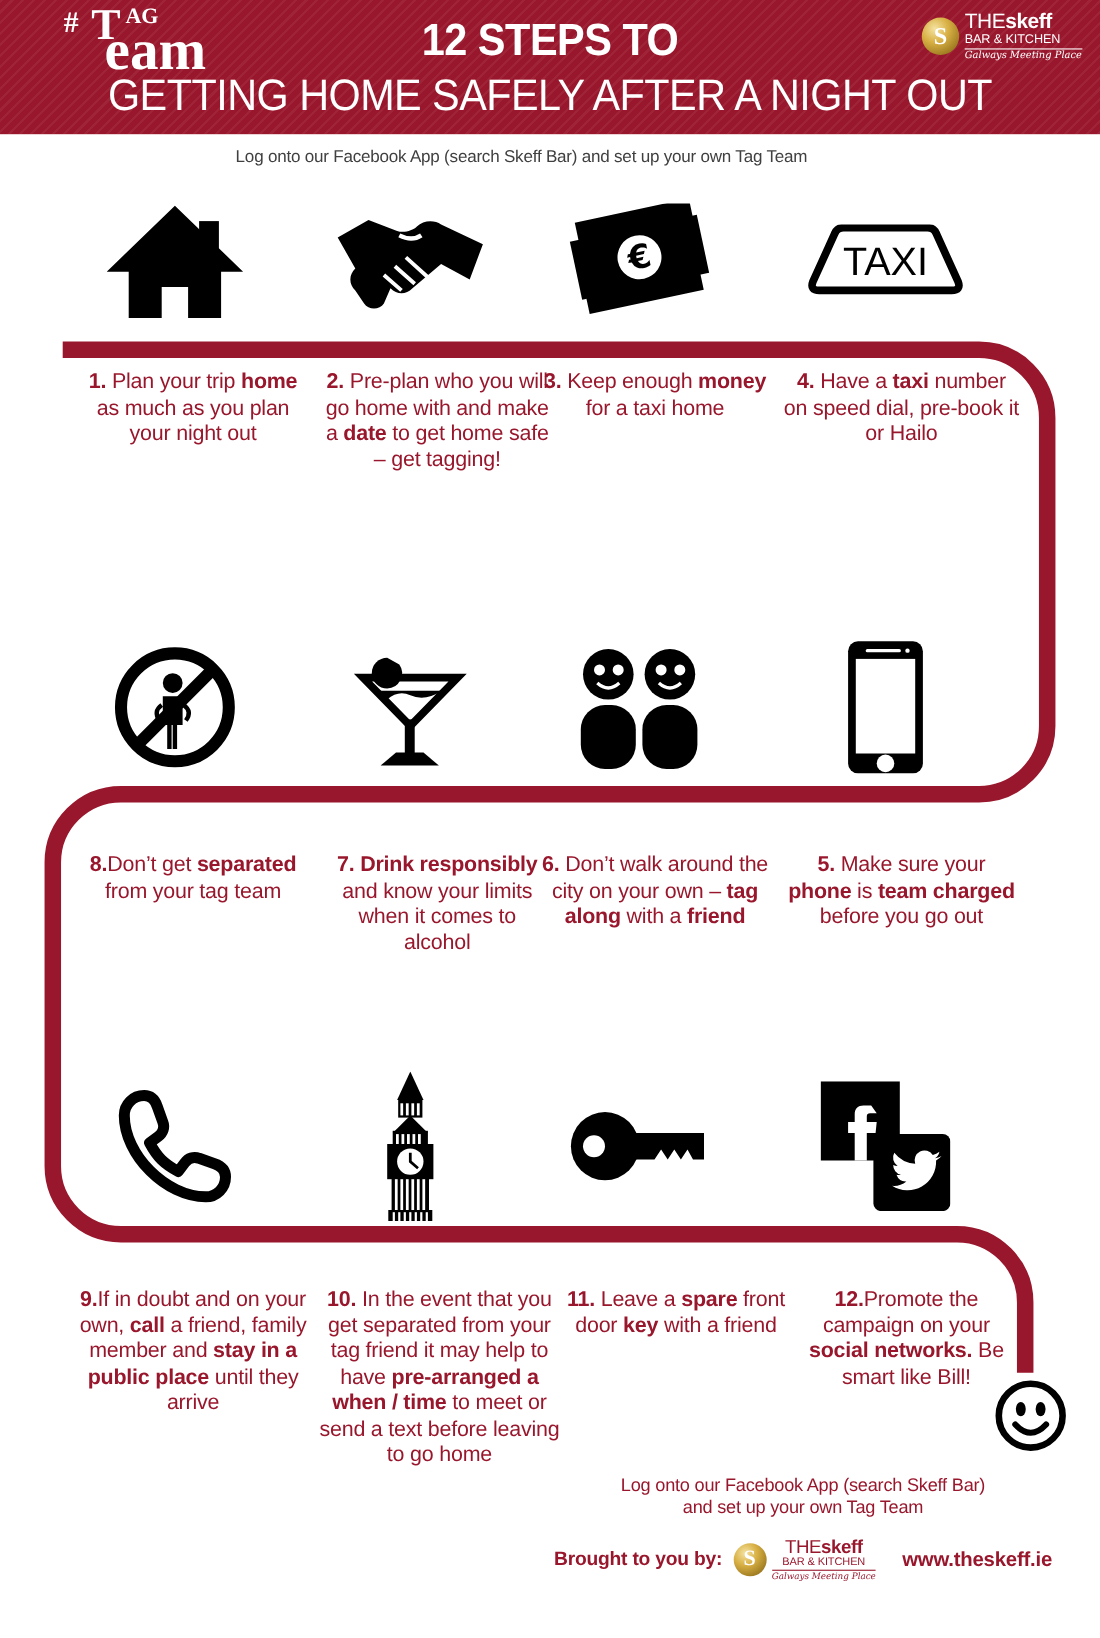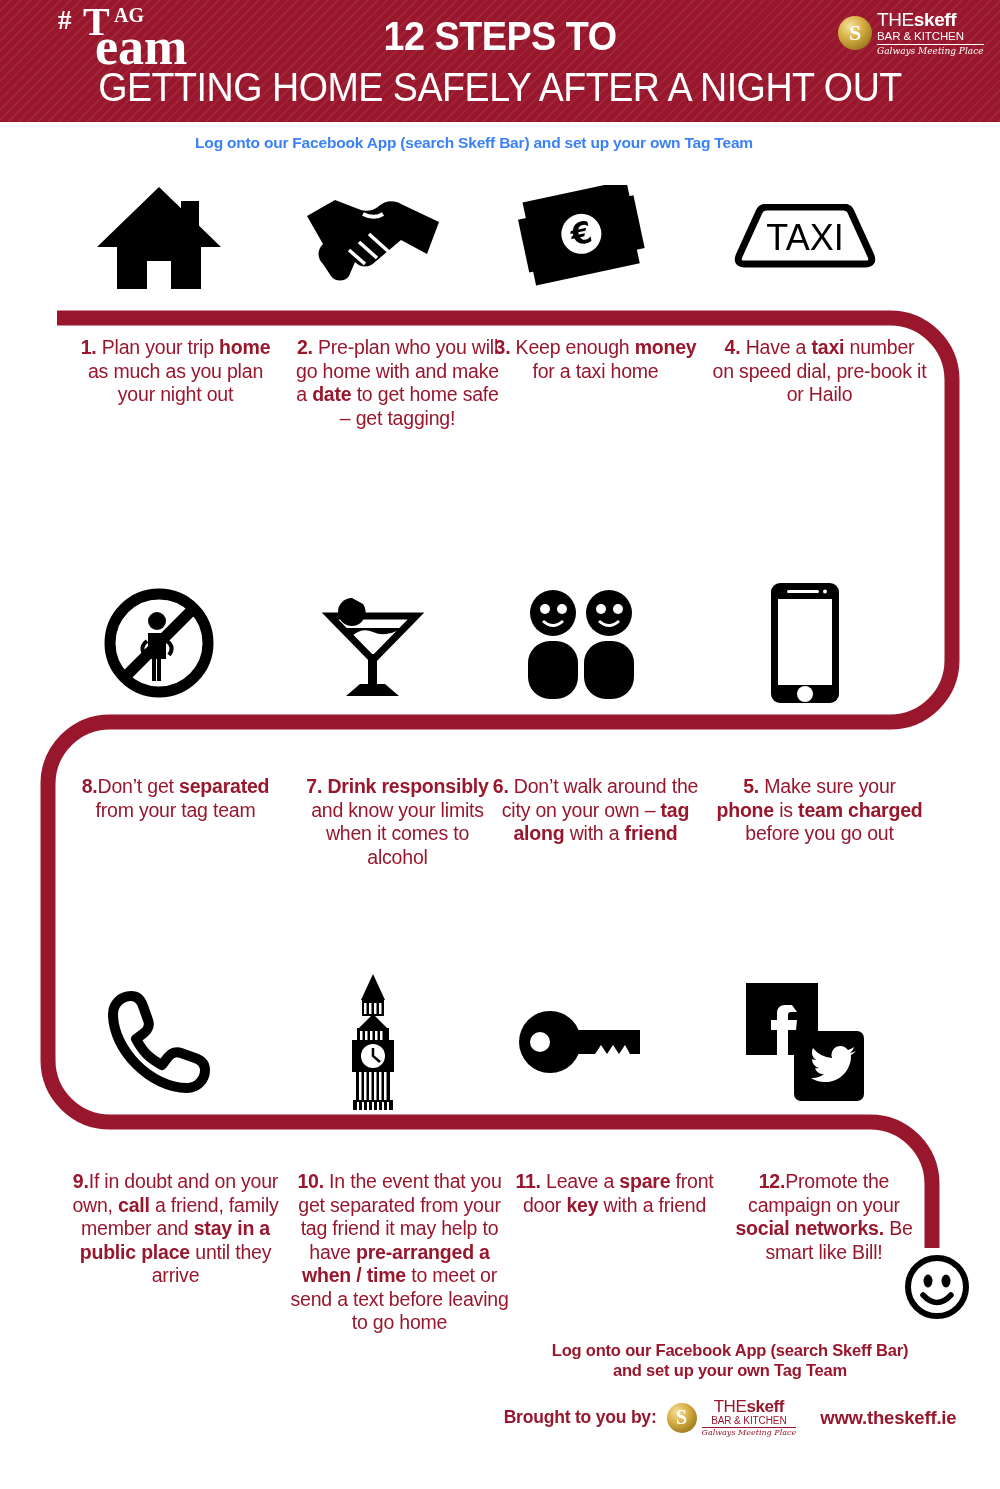--- a/index.html
+++ b/index.html
@@ -86,21 +86,21 @@
   .skeff-ftr{position:relative;display:inline-flex;vertical-align:middle;color:#99172c;}
   .skeff-ftr .disc{width:30px;height:30px;}
   .skeff-ftr .disc .s{font-size:20px;}
   .skeff-ftr .l1{font-size:17px;}
   .skeff-ftr .l2{font-size:10px;margin-top:1px;}
   .skeff-ftr .l3{font-size:8px;margin-top:1px;}
 
   
   .subtitle{
     position:absolute;left:0;top:134px;width:948px;text-align:center;
-    color:#3b82f6;font-weight:bold;font-size:15.5px;letter-spacing:-0.2px;
+    color:#404040;font-weight:normal;font-size:15.5px;letter-spacing:-0.2px;
   }
 
   
   .snake{position:absolute;left:0;top:0;width:1000px;height:1489px;pointer-events:none;}
 
   
   .iconrow{position:absolute;left:40px;width:920px;height:130px;}
   .iconcell{
     position:absolute;width:210px;height:130px;
     display:flex;align-items:center;justify-content:center;
@@ -119,21 +119,21 @@
   }
   .cell p b{font-weight:bold;}
   .cell p .num{font-weight:bold;}
   .cell.a{left:28px;}
   .cell.b{left:240px;width:205px;margin-left:15px;}
   .cell.c{left:448px;width:215px;}
   .cell.d{left:672px;width:215px;}
 
   
   .footer{position:absolute;left:480px;top:1340px;width:500px;text-align:center;color:#99172c;}
-  .footer .fb{font-weight:bold;font-size:16.5px;line-height:20px;letter-spacing:-0.2px;}
+  .footer .fb{font-weight:normal;font-size:16.5px;line-height:20px;letter-spacing:-0.2px;}
   .footer .brought{margin-top:18px;display:flex;align-items:center;justify-content:center;gap:10px;}
   .footer .brought .lbl{font-weight:bold;font-size:17.5px;letter-spacing:-0.2px;}
   .footer .brought .url{font-weight:bold;font-size:18.5px;letter-spacing:-0.2px;margin-left:14px;}
 </style>
 </head>
 <body>
 
 <div id="page">
 
   <div class="header">

